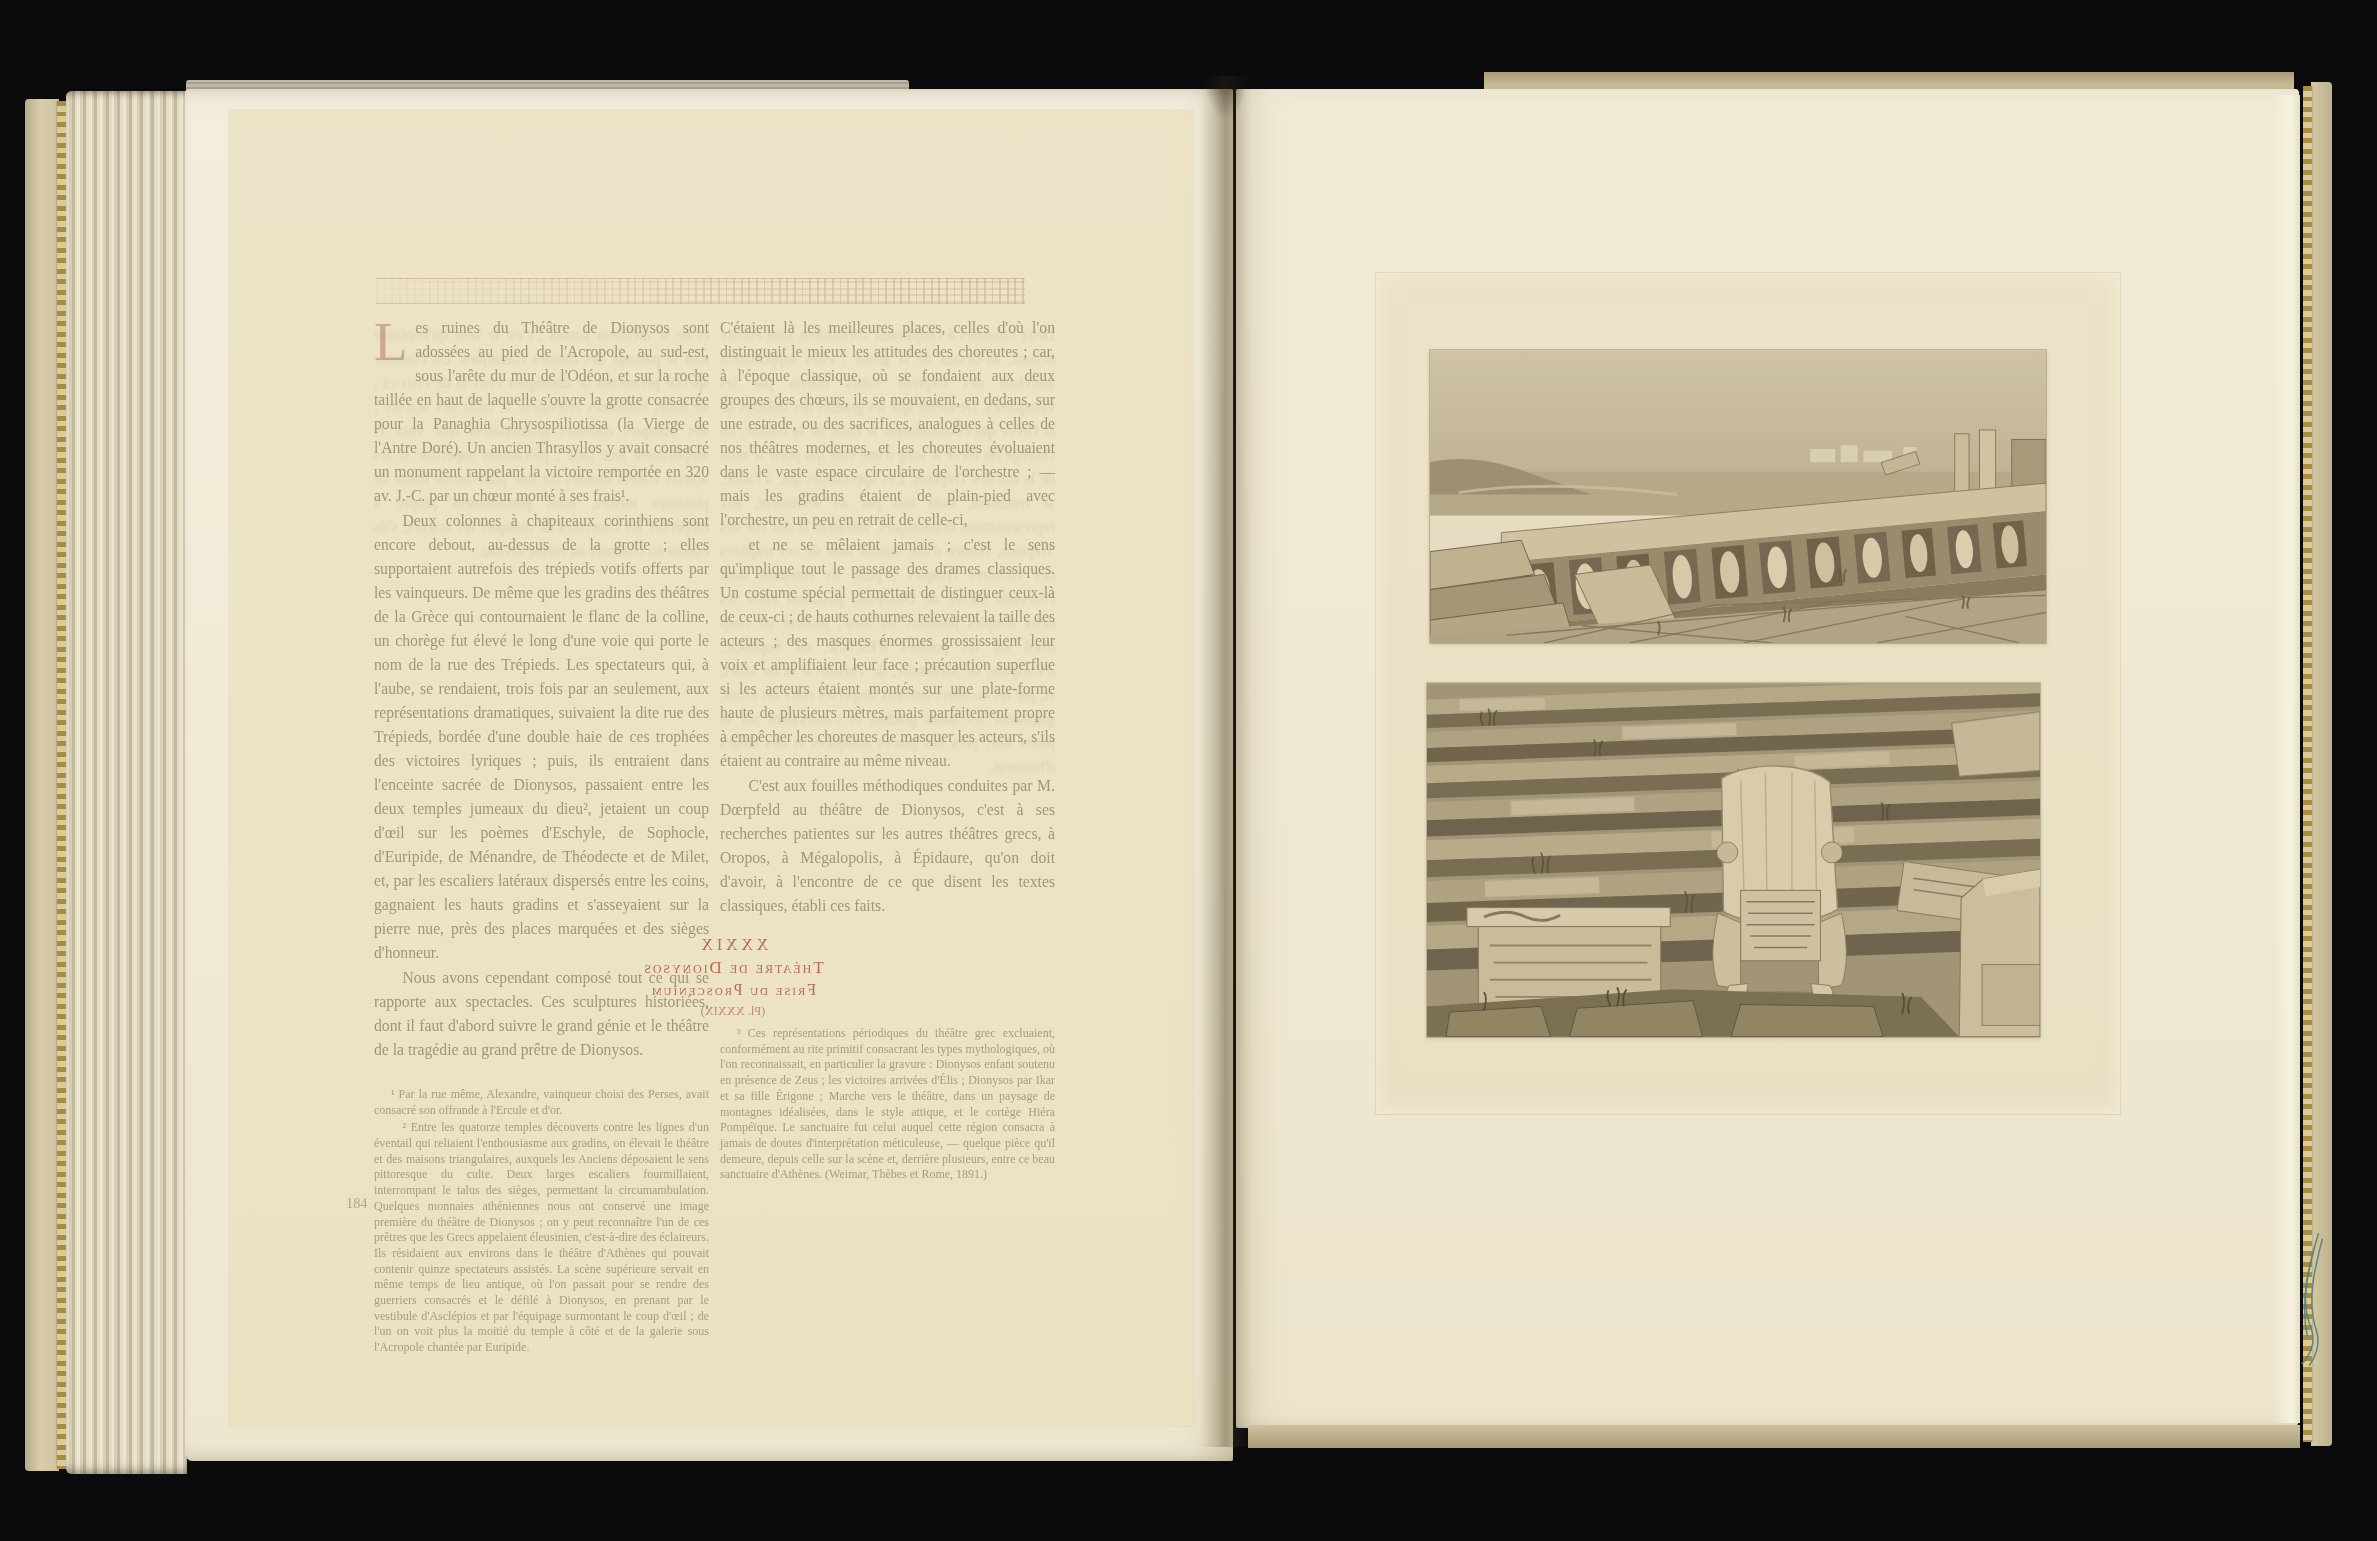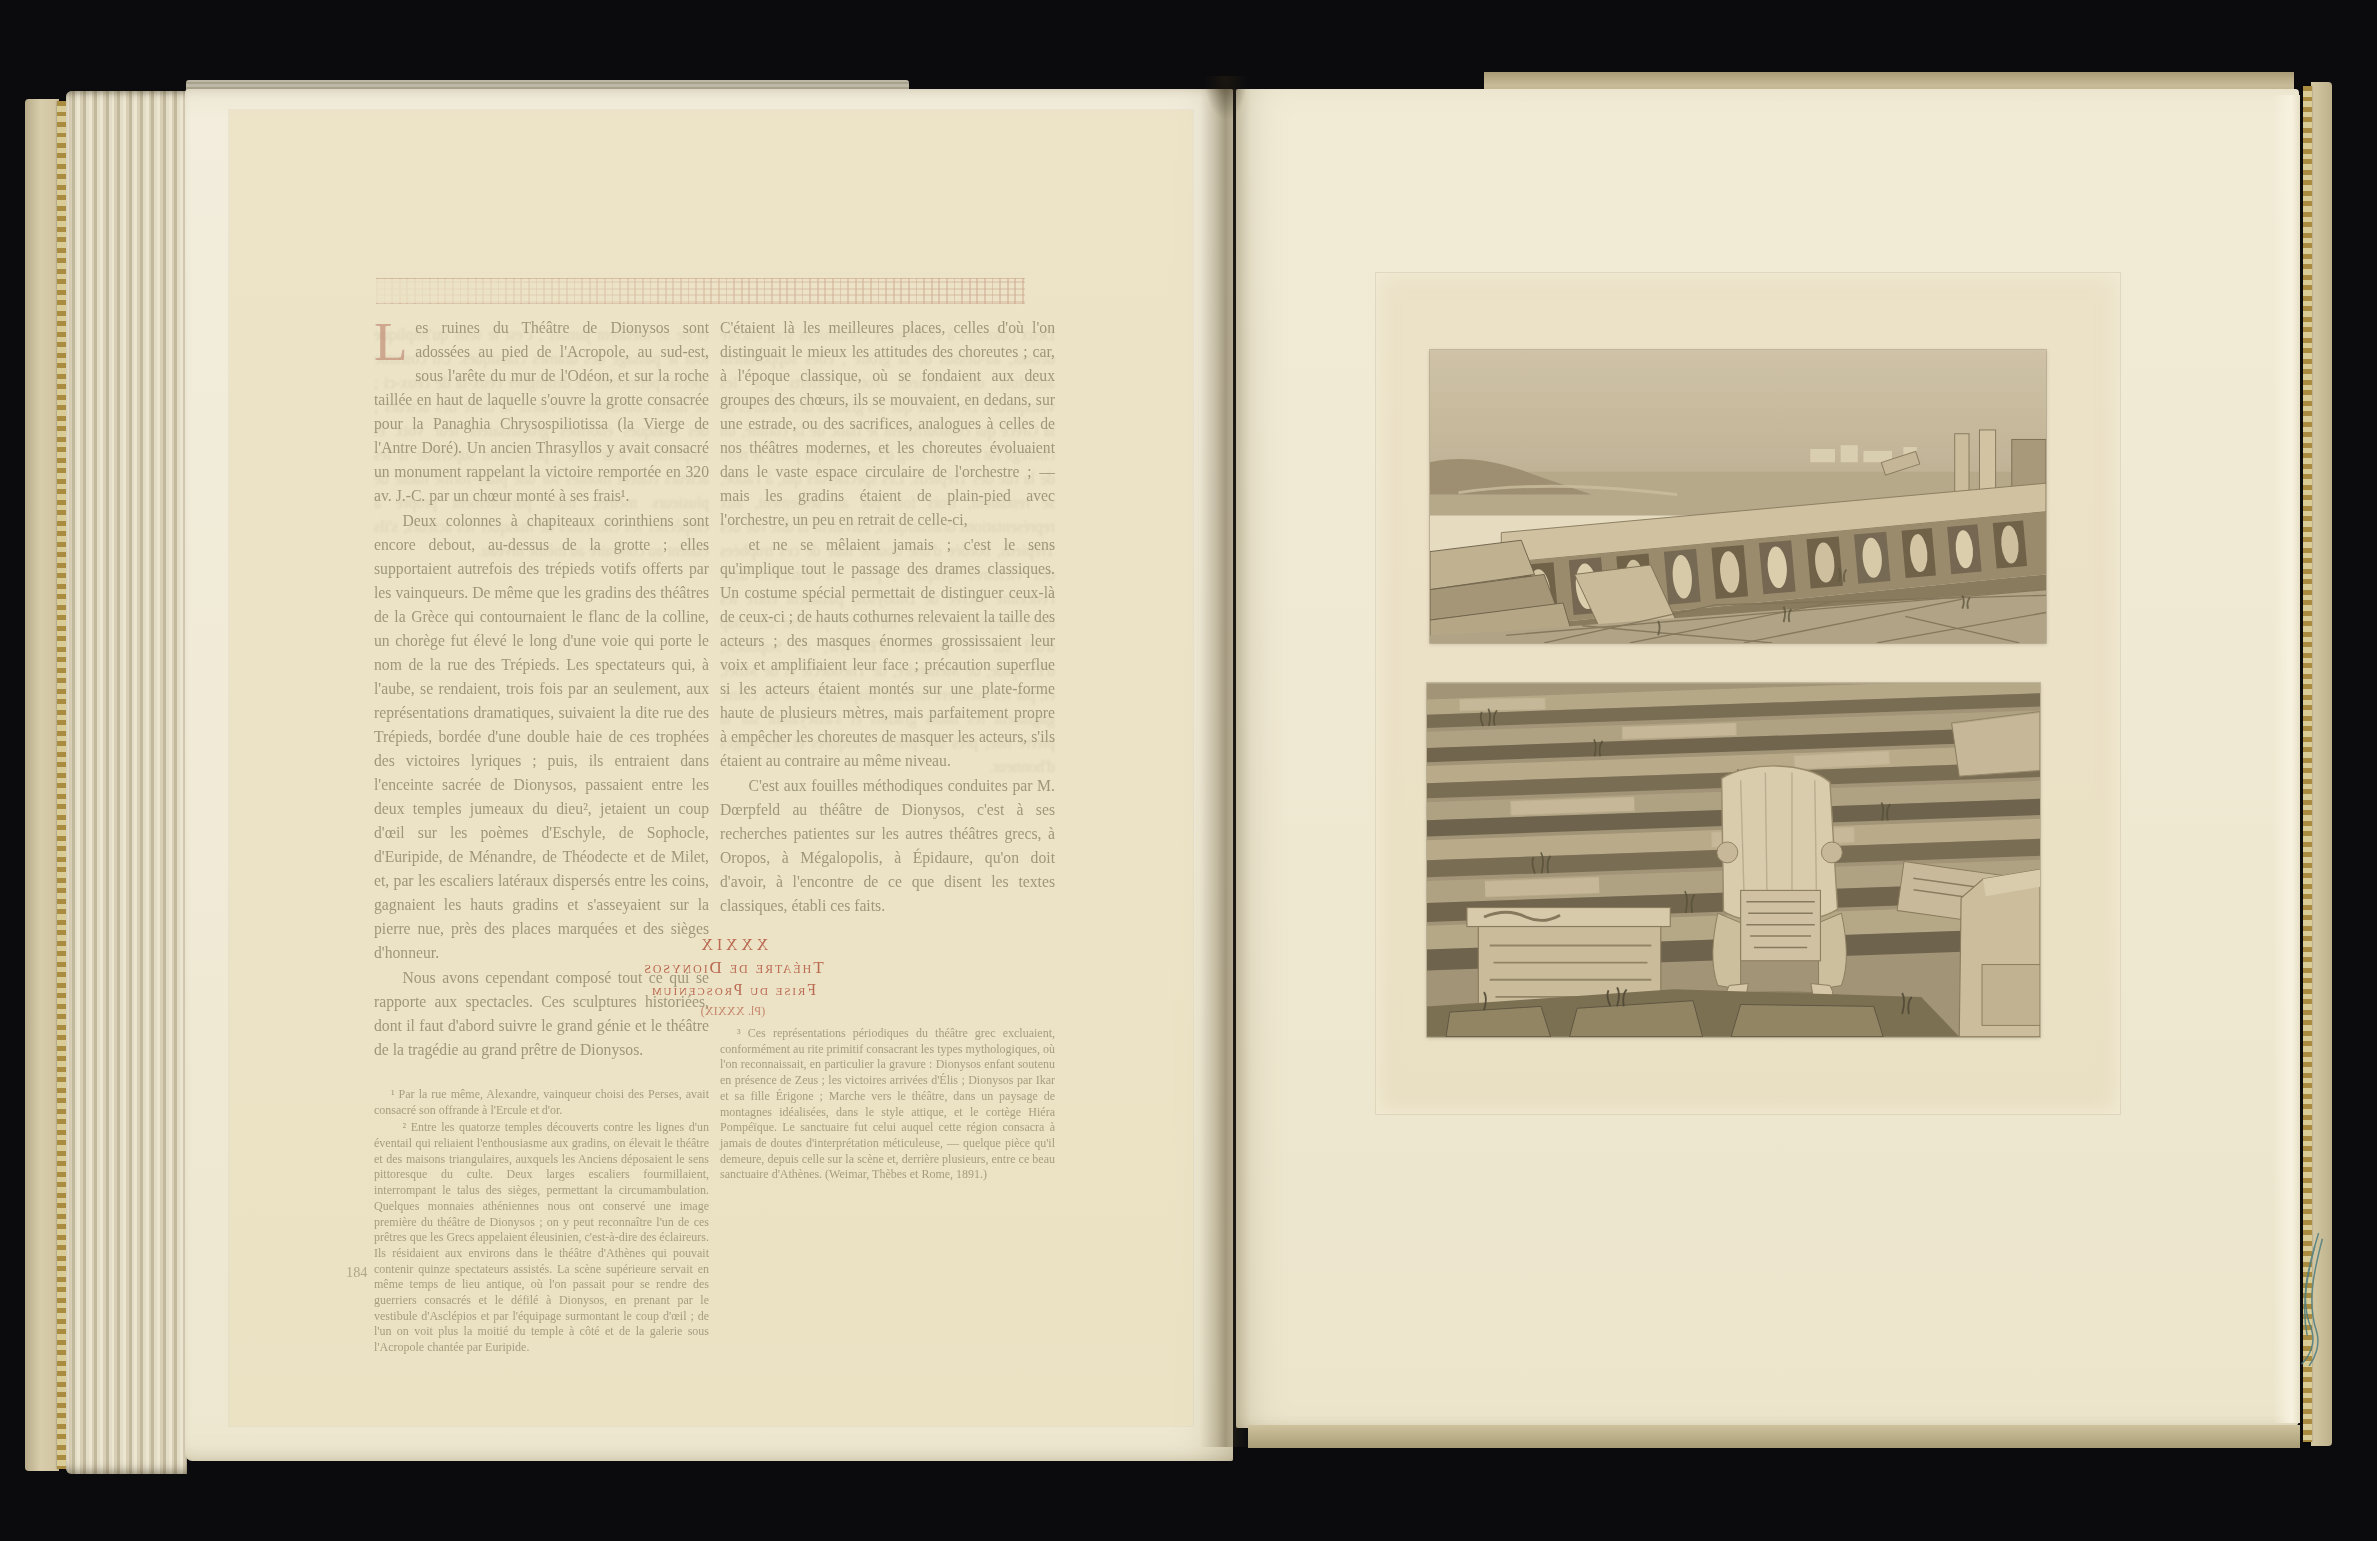--- a/index.html
+++ b/index.html
@@ -74,21 +74,21 @@
   .footnotes p{text-indent:17px;margin:0 0 1.9px 0;}
   .ghost{transform:scaleX(-1);opacity:.13;filter:blur(0.8px);color:#6b6340;
     font-size:15.7px;line-height:24px;text-align:justify;}
   .caption-mirror{left:597px;top:936px;width:272px;text-align:center;
     transform:scaleX(-1);color:#b0503a;opacity:.82;filter:blur(0.3px);
     font-variant:small-caps;}
   .caption-mirror .cap-num{font-size:16px;letter-spacing:3.8px;font-variant:normal;}
   .caption-mirror .cap-title{font-size:17px;letter-spacing:1.9px;margin-top:3.8px;}
   .caption-mirror .cap-sub{font-size:15.7px;letter-spacing:1.9px;margin-top:2.9px;}
   .caption-mirror .cap-ref{font-size:12.4px;margin-top:5.7px;opacity:.75;font-variant:normal;}
-  .pagenum{left:346px;top:1264px;font-size:14.3px;color:rgba(118,108,76,.5);filter:blur(0.4px);}
+  .pagenum{left:346px;top:1195px;font-size:14.3px;color:rgba(118,108,76,.5);filter:blur(0.4px);}
 
   
   .photo{box-shadow:0 0 0 1px rgba(90,78,52,.25), 0 1px 3.8px rgba(80,68,40,.25);}
 
   
   .ribbon{left:2290px;top:1233px;width:42px;height:133px;}
 </style>
 </head>
 <body>
 

